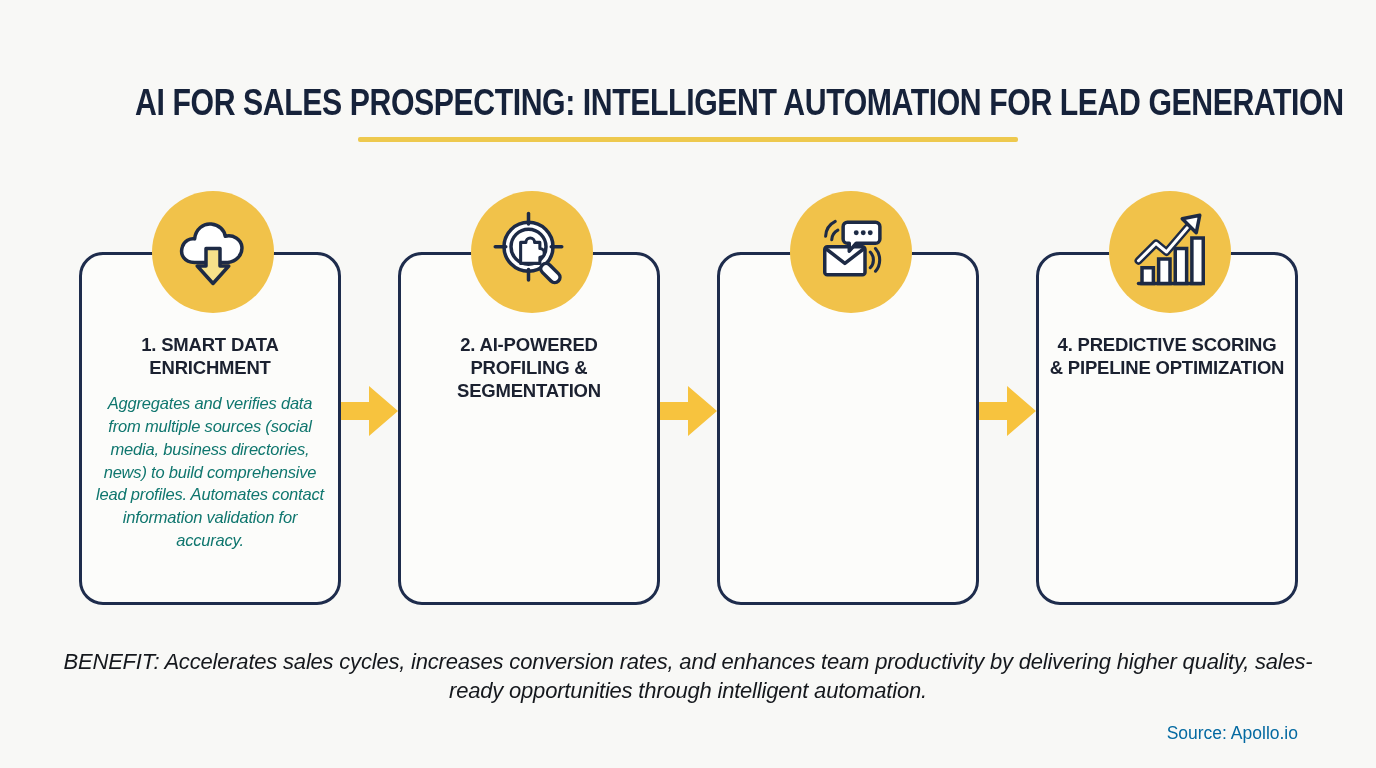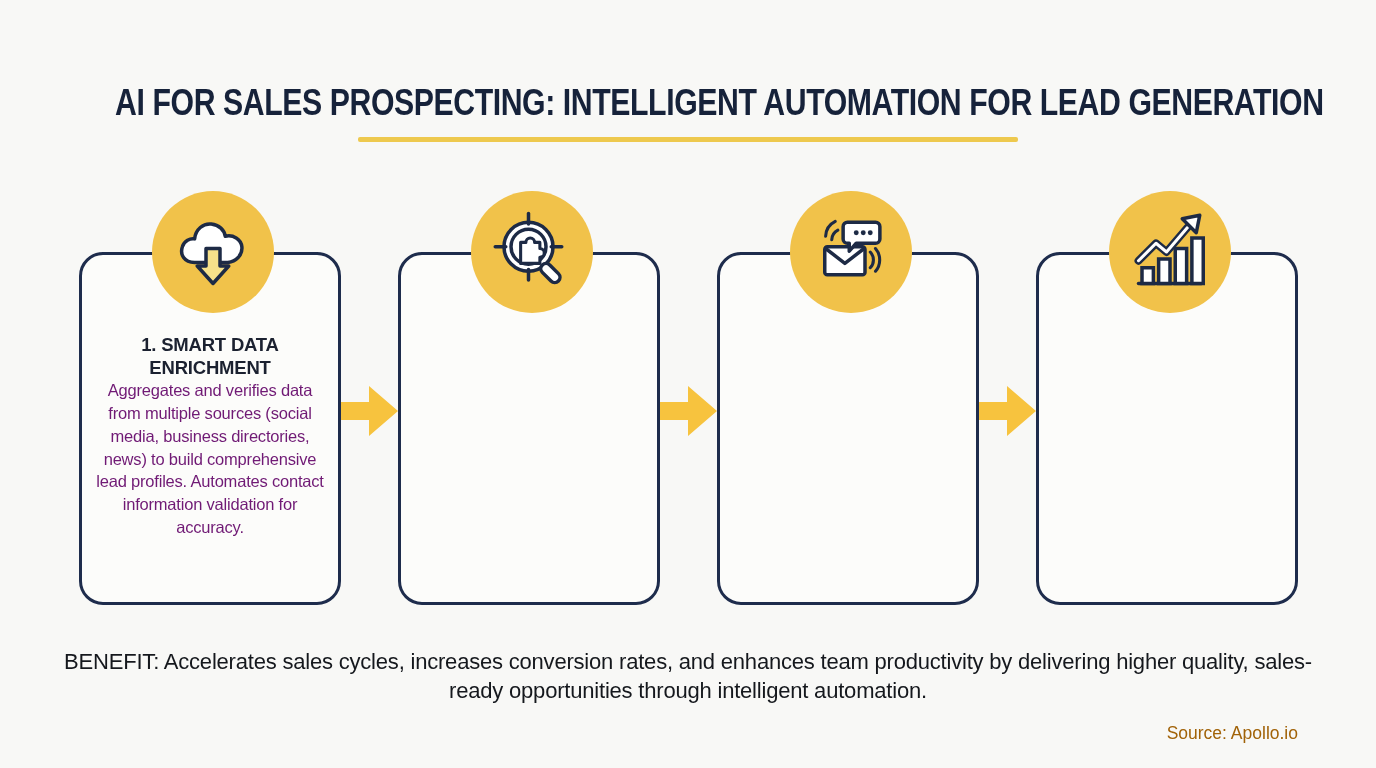--- a/index.html
+++ b/index.html
@@ -3,21 +3,21 @@
 <meta charset="utf-8">
 <style>
   * { margin:0; padding:0; box-sizing:border-box; }
   html,body { width:1376px; height:768px; }
   body { font-family:"Liberation Sans", sans-serif; background:#ececea; }
   .page {
     position:relative; width:1376px; height:768px;
     background:#f8f8f6; overflow:hidden;
   }
   
-  .title-wrap { position:absolute; top:82px; left:0; width:1376px; text-align:right; }
+  .title-wrap { position:absolute; top:82px; left:0; width:1376px; text-align:right;padding-left:20px; }
   .title {
     display:inline-block; white-space:nowrap;
     font-size:36px; font-weight:bold; color:#16223a;
     transform:scaleX(0.84); transform-origin:center;
     letter-spacing:-0.5px;
   }
   .divider {
     position:absolute; top:137px; left:50%; transform:translateX(-50%);
     width:660px; height:5px; background:#eec94e; border-radius:2px;
   }
@@ -35,33 +35,34 @@
     position:absolute; top:-64px; left:70px;
     width:122px; height:122px; border-radius:50%;
     background:#f1c24a; display:flex; align-items:center; justify-content:center;
   }
   .icon-badge svg { width:84px; height:84px; }
   .card-title {
     font-size:18.5px; font-weight:bold; color:#1b2130;
     line-height:1.25; letter-spacing:-0.2px; padding:0 2px;
   }
   .card-desc {
-    font-size:16.5px; color:#701a75; line-height:1.38;
+    margin-top:13px; font-size:16.5px; color:#0f766e; line-height:1.38;
     letter-spacing:-0.2px;
+    font-style:italic;
   }
   .flow-arrow { width:57px; flex:0 0 57px; margin-top:132px; display:flex; justify-content:center; }
   
   .benefit {
     position:absolute; top:647px; left:50%; transform:translateX(-50%);
     width:1280px; text-align:center;
-    font-size:22px; color:#15181d; line-height:1.33; letter-spacing:-0.2px;
+    font-size:22px; color:#15181d; line-height:1.33; letter-spacing:-0.2px;font-style:italic;
   }
   .source {
     position:absolute; top:723px; right:78px;
-    font-size:17.5px; color:#a16207;
+    font-size:17.5px; color:#0369a1;
   }
 </style>
 </head>
 <body>
 
 <div class="page">
 
   <div class="title-wrap">
     <span class="title">AI FOR SALES PROSPECTING: INTELLIGENT AUTOMATION FOR LEAD GENERATION</span>
   </div>
@@ -92,20 +93,21 @@
           <circle cx="44" cy="42" r="28" fill="#ffffff" stroke="#1d2a45" stroke-width="4"></circle>
           <circle cx="44" cy="42" r="20" fill="none" stroke="#1d2a45" stroke-width="4"></circle>
           <line x1="44" y1="4" x2="44" y2="16" stroke="#1d2a45" stroke-width="4" stroke-linecap="round"></line>
           <line x1="44" y1="68" x2="44" y2="80" stroke="#1d2a45" stroke-width="4" stroke-linecap="round"></line>
           <line x1="6" y1="42" x2="18" y2="42" stroke="#1d2a45" stroke-width="4" stroke-linecap="round"></line>
           <line x1="70" y1="42" x2="82" y2="42" stroke="#1d2a45" stroke-width="4" stroke-linecap="round"></line>
           <path d="M35,37 h6 a5,5 0 1 1 10,0 h6 v7 a5,5 0 1 1 0,10 v7 h-22 z" fill="#ffffff" stroke="#1d2a45" stroke-width="3.5" stroke-linejoin="round"></path>
           <rect x="63" y="59" width="12" height="26" rx="6" transform="rotate(-45 69 72)" fill="#ffffff" stroke="#1d2a45" stroke-width="4"></rect>
         </svg>
       </div>
+      <div class="card-title">2. AI-POWERED PROFILING &amp; SEGMENTATION</div>
     </div>
 
     <div class="flow-arrow">
       <svg width="57" height="54" viewBox="0 0 57 54">
         <polygon points="0,18 28,18 28,2 57,27 28,52 28,36 0,36" fill="#f7c33e"></polygon>
       </svg>
     </div>
 
     <div class="card">
       <div class="icon-badge">
@@ -136,20 +138,21 @@
           <line x1="12" y1="84" x2="84" y2="84" stroke="#1d2a45" stroke-width="4" stroke-linecap="round"></line>
           <rect x="16" y="66" width="13" height="18" fill="#ffffff" stroke="#1d2a45" stroke-width="4"></rect>
           <rect x="35" y="56" width="13" height="28" fill="#ffffff" stroke="#1d2a45" stroke-width="4"></rect>
           <rect x="54" y="44" width="13" height="40" fill="#ffffff" stroke="#1d2a45" stroke-width="4"></rect>
           <rect x="73" y="32" width="13" height="52" fill="#ffffff" stroke="#1d2a45" stroke-width="4"></rect>
           <polyline points="12,58 32,38 44,48 68,20" fill="none" stroke="#1d2a45" stroke-width="9" stroke-linecap="round" stroke-linejoin="round"></polyline>
           <polyline points="12,58 32,38 44,48 68,20" fill="none" stroke="#ffffff" stroke-width="3.5" stroke-linecap="round" stroke-linejoin="round"></polyline>
           <polygon points="62,10 82,6 78,26" fill="#ffffff" stroke="#1d2a45" stroke-width="4" stroke-linejoin="round"></polygon>
         </svg>
       </div>
+      <div class="card-title">4. PREDICTIVE SCORING &amp; PIPELINE OPTIMIZATION</div>
     </div>
 
   </div>
 
   <div class="benefit">BENEFIT: Accelerates sales cycles, increases conversion rates, and enhances team productivity by delivering higher quality, sales-ready opportunities through intelligent automation.</div>
   <div class="source">Source: Apollo.io</div>
 
 </div>
 
 </body></html>

